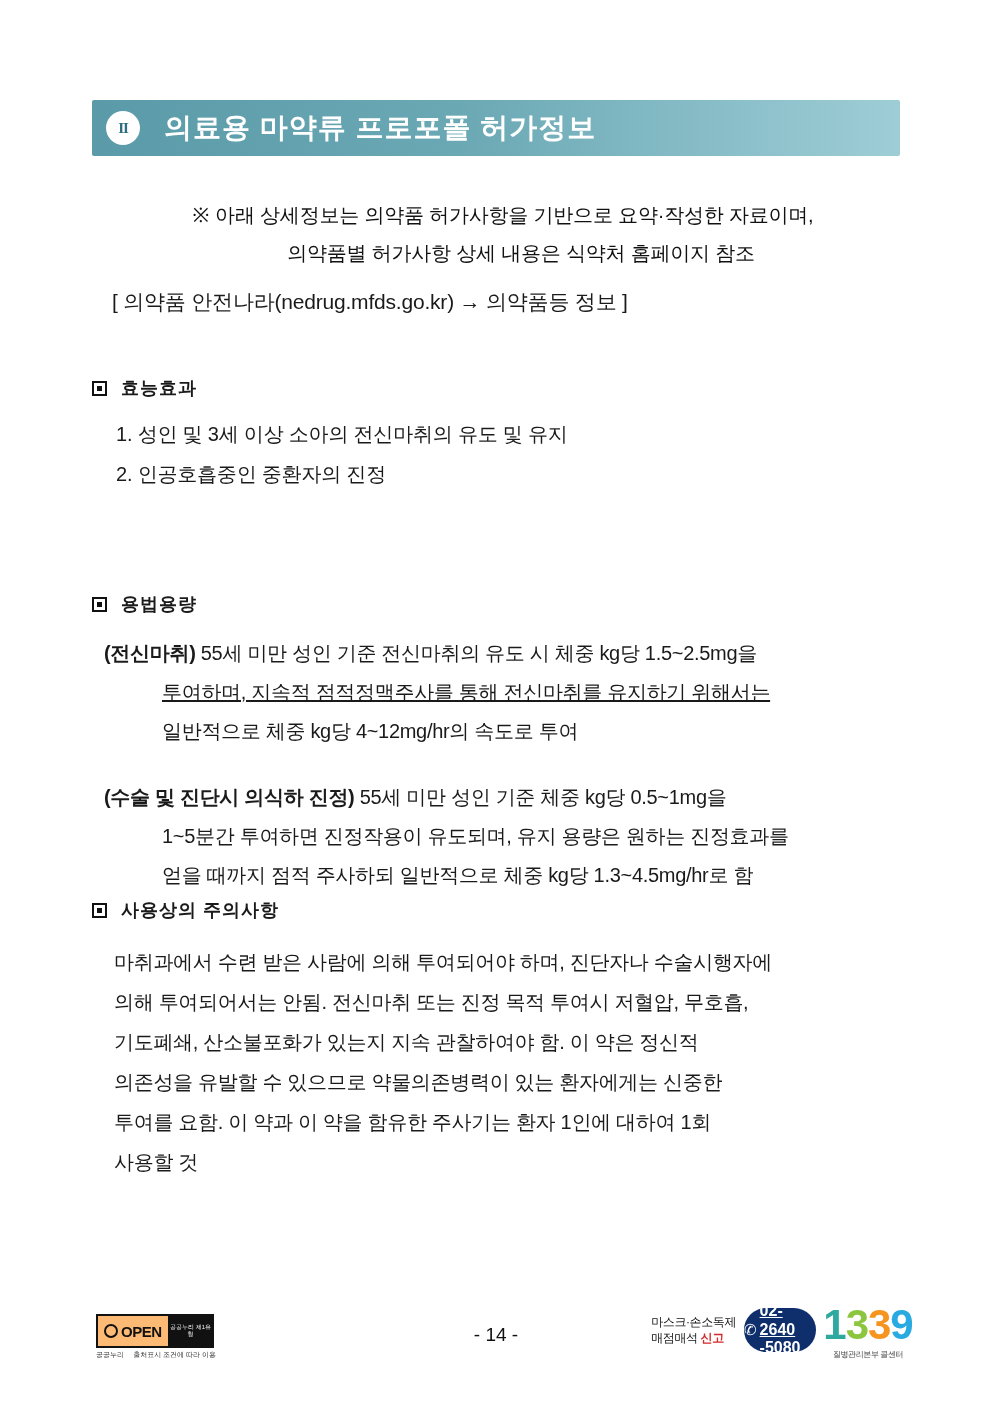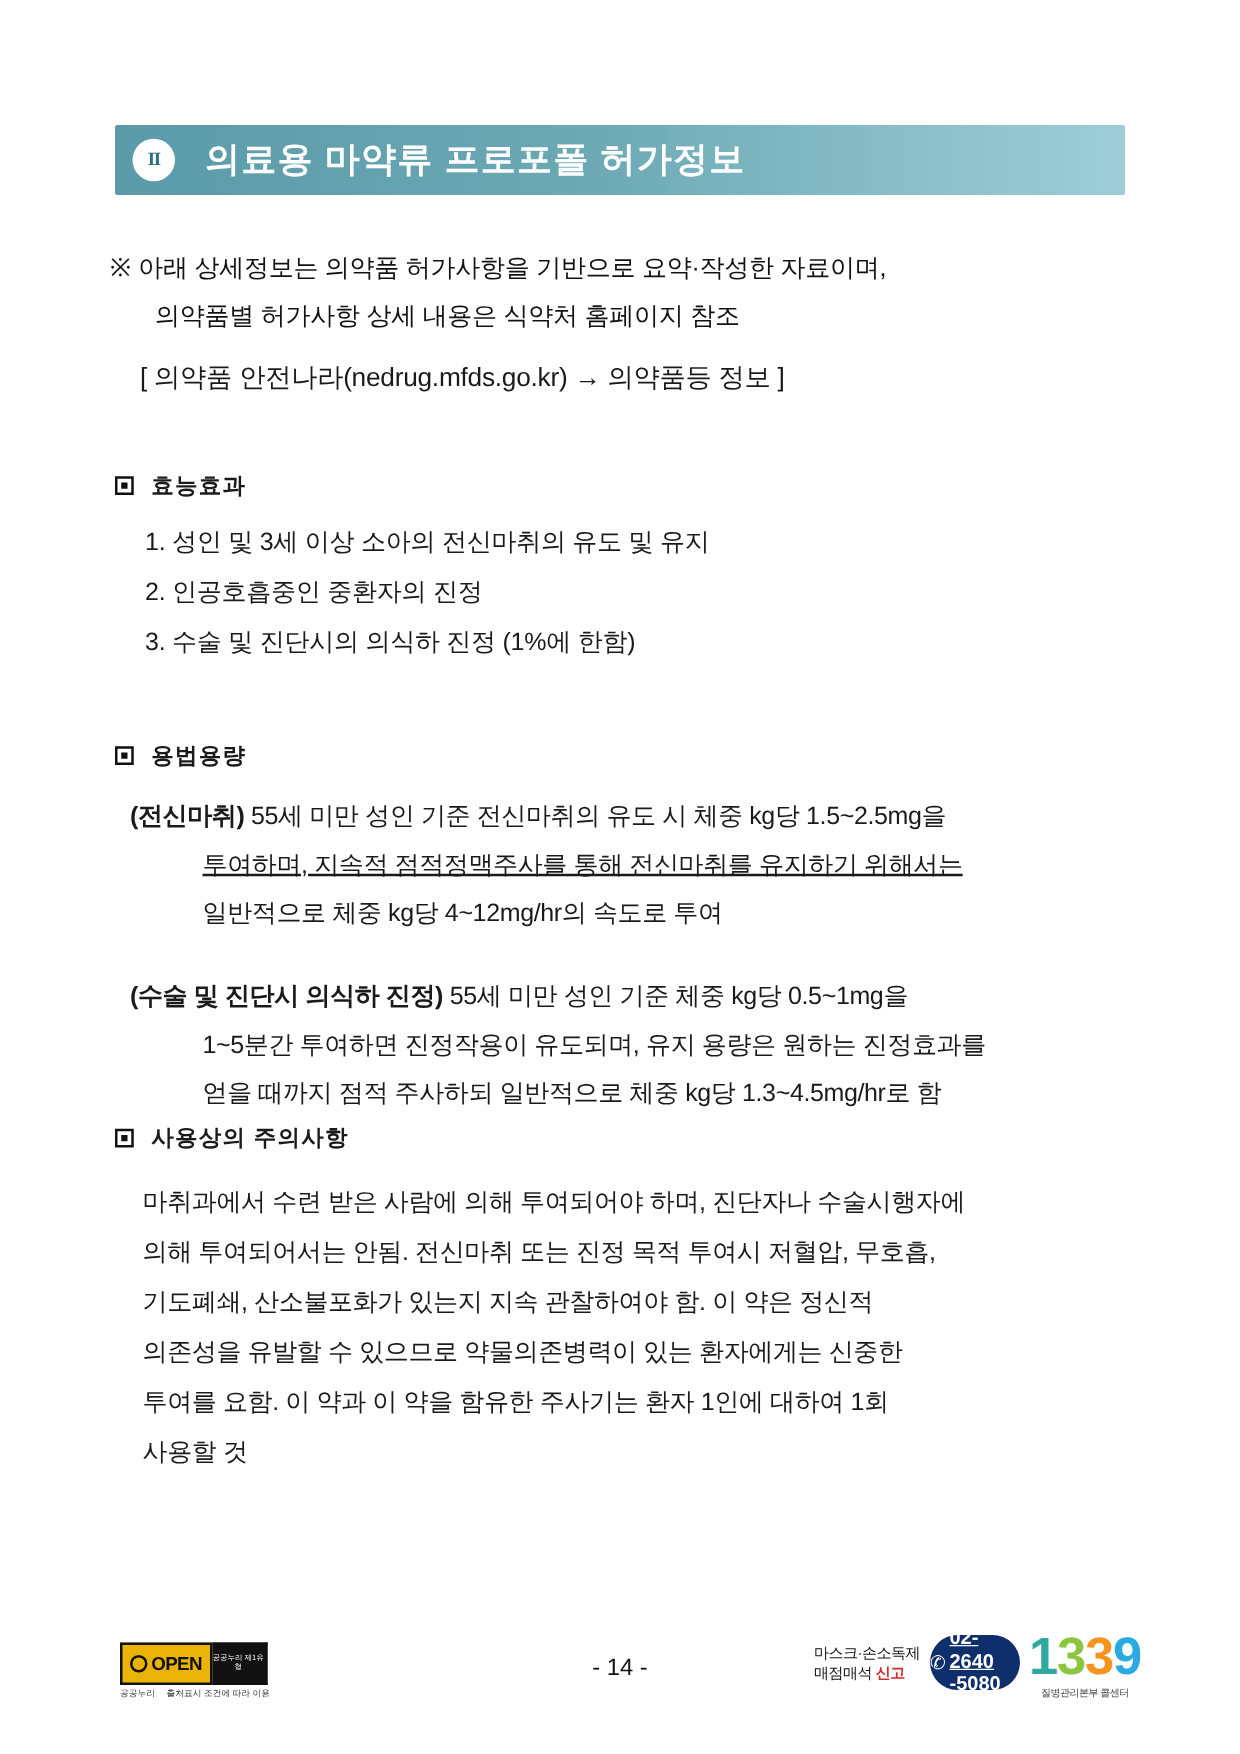--- a/index.html
+++ b/index.html
@@ -62,21 +62,21 @@
   .note {
     position: absolute;
     left: 88px;
     top: 196px;
     width: 830px;
     font-size: 20px;
     line-height: 1.9;
     color: #111;
     letter-spacing: -0.2px;
   }
-  .note-line { white-space: nowrap; }
+  .note-line { white-space: nowrap; text-align: center; }
   .note-line.indent { padding-left: 36px; }
   .note-mark { font-size: 20px; margin-right: 6px; }
 
   .link-line {
     position: absolute;
     left: 112px;
     top: 288px;
     font-size: 21px;
     letter-spacing: -0.2px;
     white-space: nowrap;
@@ -142,21 +142,21 @@
   }
   .open-mark {
     position: absolute;
     left: 96px;
     top: 14px;
     display: flex;
     align-items: stretch;
     height: 34px;
   }
   .open-box {
-    background: #eab308;
+    background: #fdba74;
     border: 2px solid #111;
     color: #111;
     display: flex;
     align-items: center;
     padding: 0 6px;
     font-size: 15px;
     font-weight: bold;
     letter-spacing: -0.5px;
   }
   .open-circle {
@@ -281,21 +281,20 @@
 
   <div class="link-line">[ 의약품 안전나라(nedrug.mfds.go.kr) → 의약품등 정보 ]</div>
 
   <div class="section-head" style="left:92px; top:376px;">
     <span class="sq"></span>
     <span>효능효과</span>
   </div>
   <div class="list" style="left:116px; top:414px; width:820px;">
     <div>1. 성인 및 3세 이상 소아의 전신마취의 유도 및 유지</div>
     <div>2. 인공호흡중인 중환자의 진정</div>
-    <div>3. 수술 및 진단시의 의식하 진정 (1%에 한함)</div>
   </div>
 
   <div class="section-head" style="left:92px; top:592px;text-align:right;">
     <span class="sq"></span>
     <span>용법용량</span>
   </div>
 
   <div class="para" style="left:104px; top:634px; width:818px;">
     <p>
       <span class="lbl">(전신마취)</span><span> 55세 미만 성인 기준 전신마취의 유도 시 체중 kg당 1.5~2.5mg을</span>

